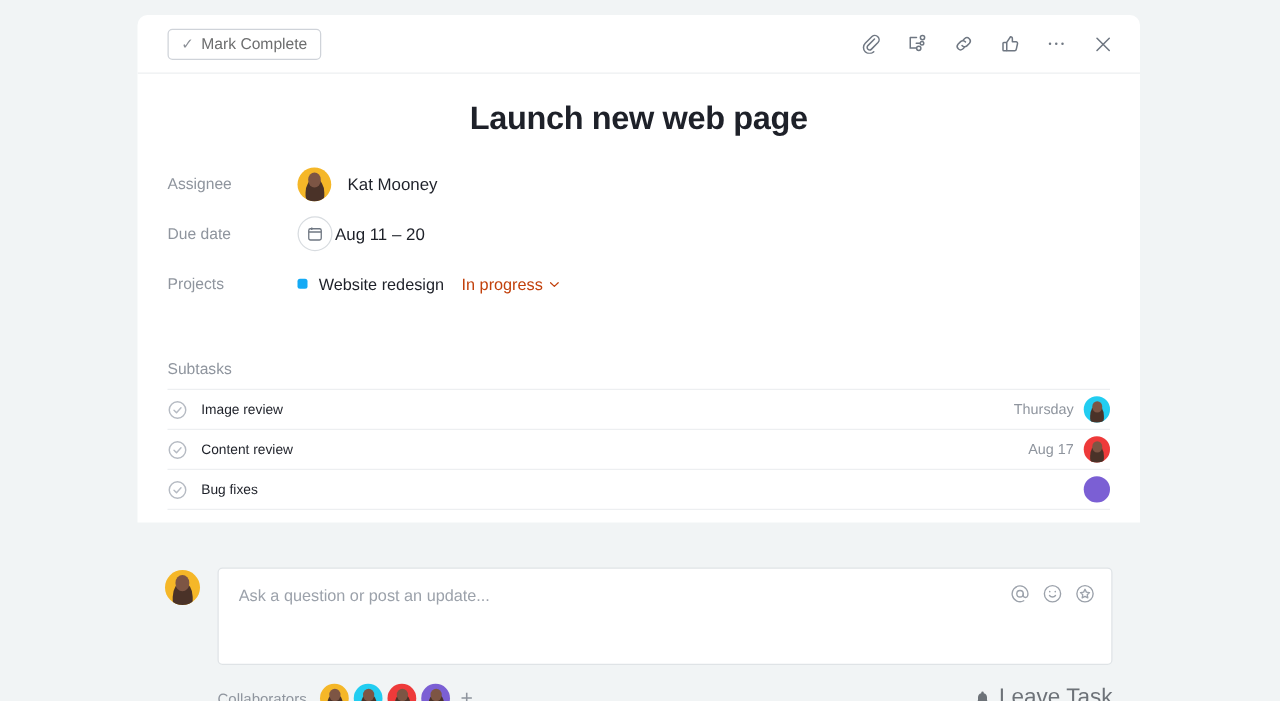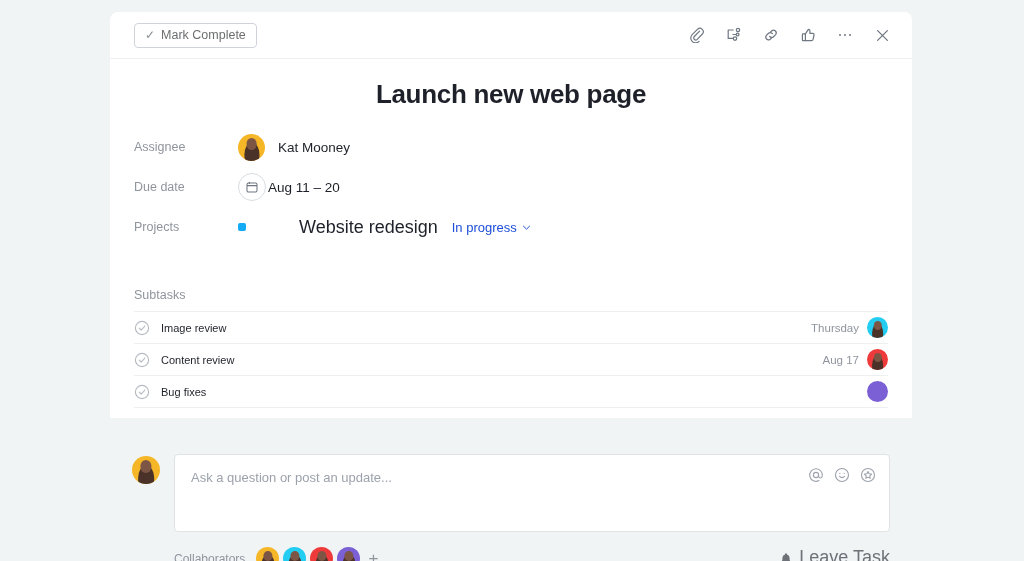--- a/index.html
+++ b/index.html
@@ -120,25 +120,25 @@
     display: flex; align-items: center; justify-content: center;
     flex: none;
   }
   .date-text { margin-left: 2px; }
 
   .proj-dot {
     width: 8px; height: 8px; border-radius: 2px;
     background: #14aaf5; flex: none;
     margin-right: 9px;
   }
-  .proj-name { font-size: 18px; color: #1e2129; margin-left: 44px; }
+  .proj-name { font-size: 13px; color: #1e2129; }
   .proj-status {
     margin-left: 14px;
     font-size: 13px;
-    color: #1d4ed8;
+    color: #c2410c;
     display: inline-flex; align-items: center; gap: 5px;
     cursor: pointer;
   }
   .chev { width: 9px; height: 9px; display: block; }
 
   .desc-row { display: flex; align-items: flex-start; margin-top: 14px; }
   .desc-row .meta-label { padding-top: 1px; }
   .desc-text { font-size: 13.5px; color: #1e2129; line-height: 1.45; }
   .desc-text b { font-weight: bold; }
 

